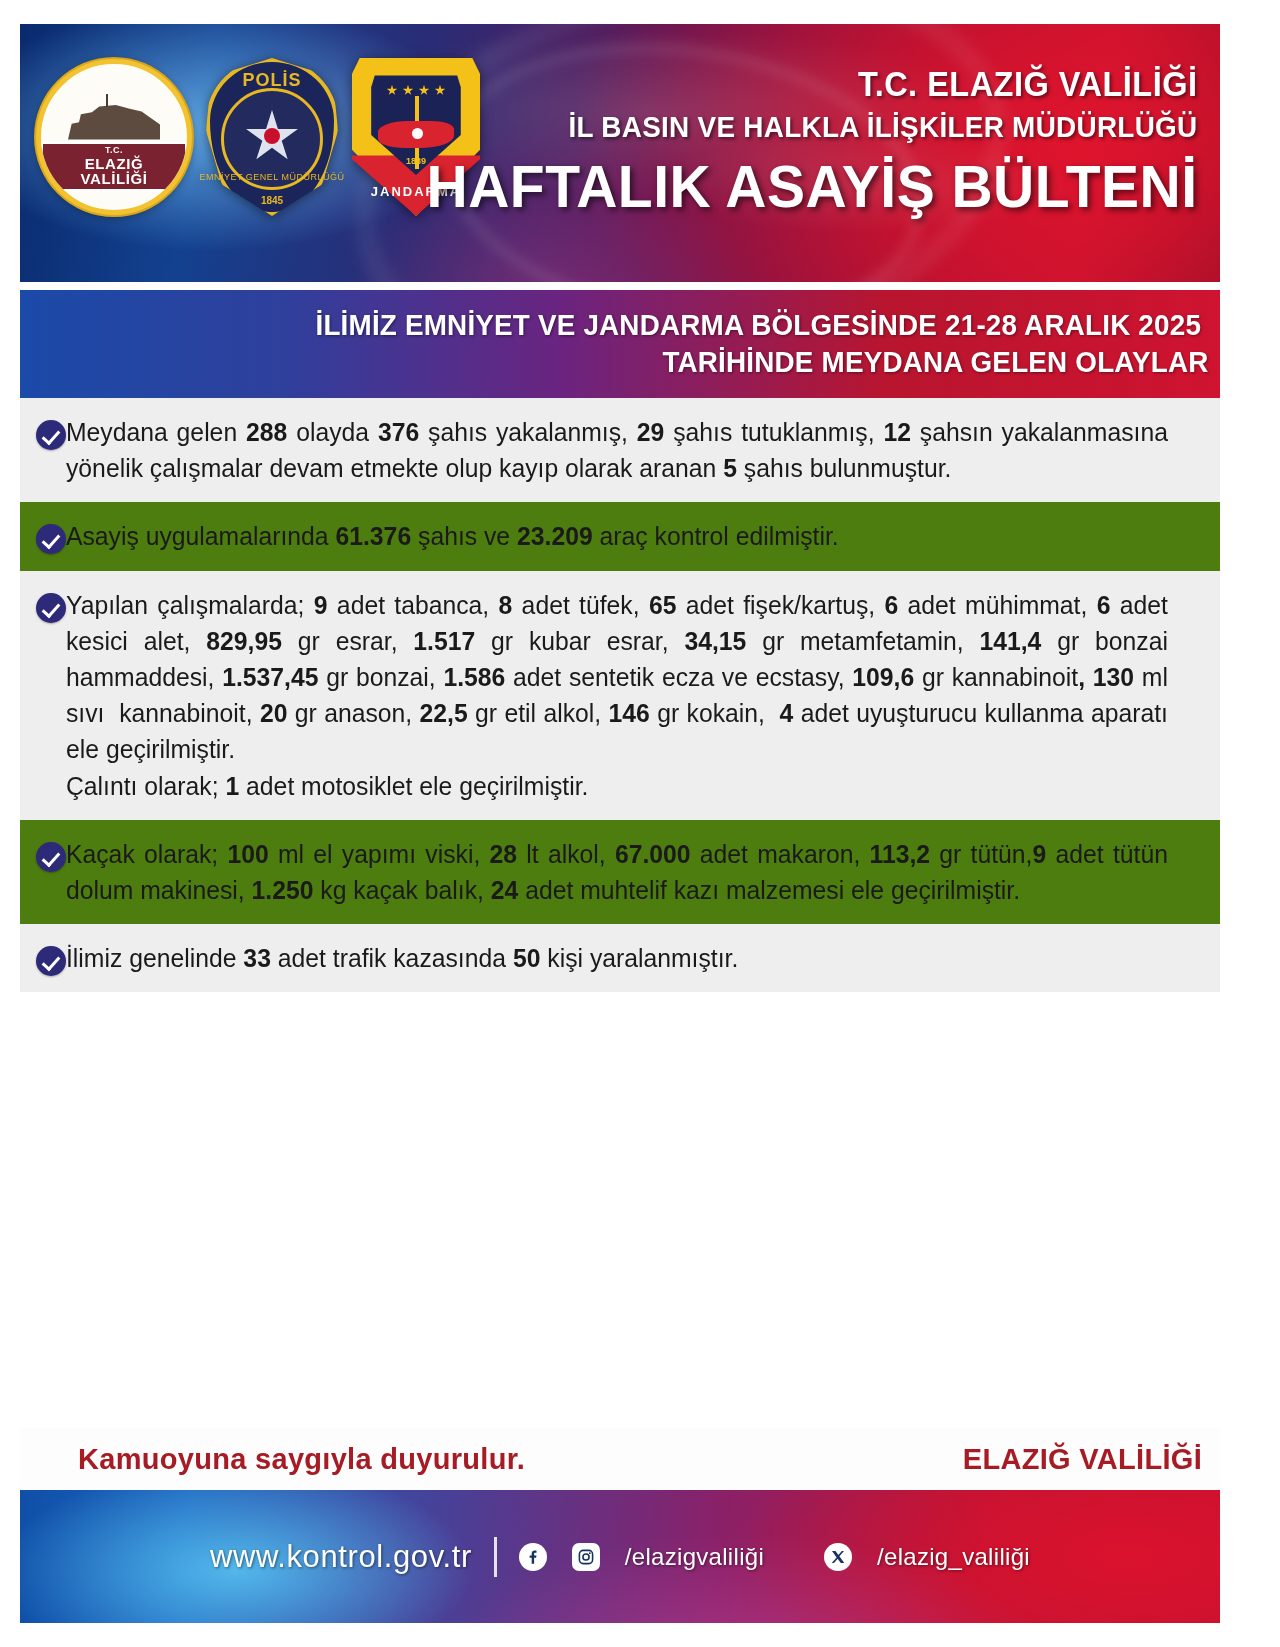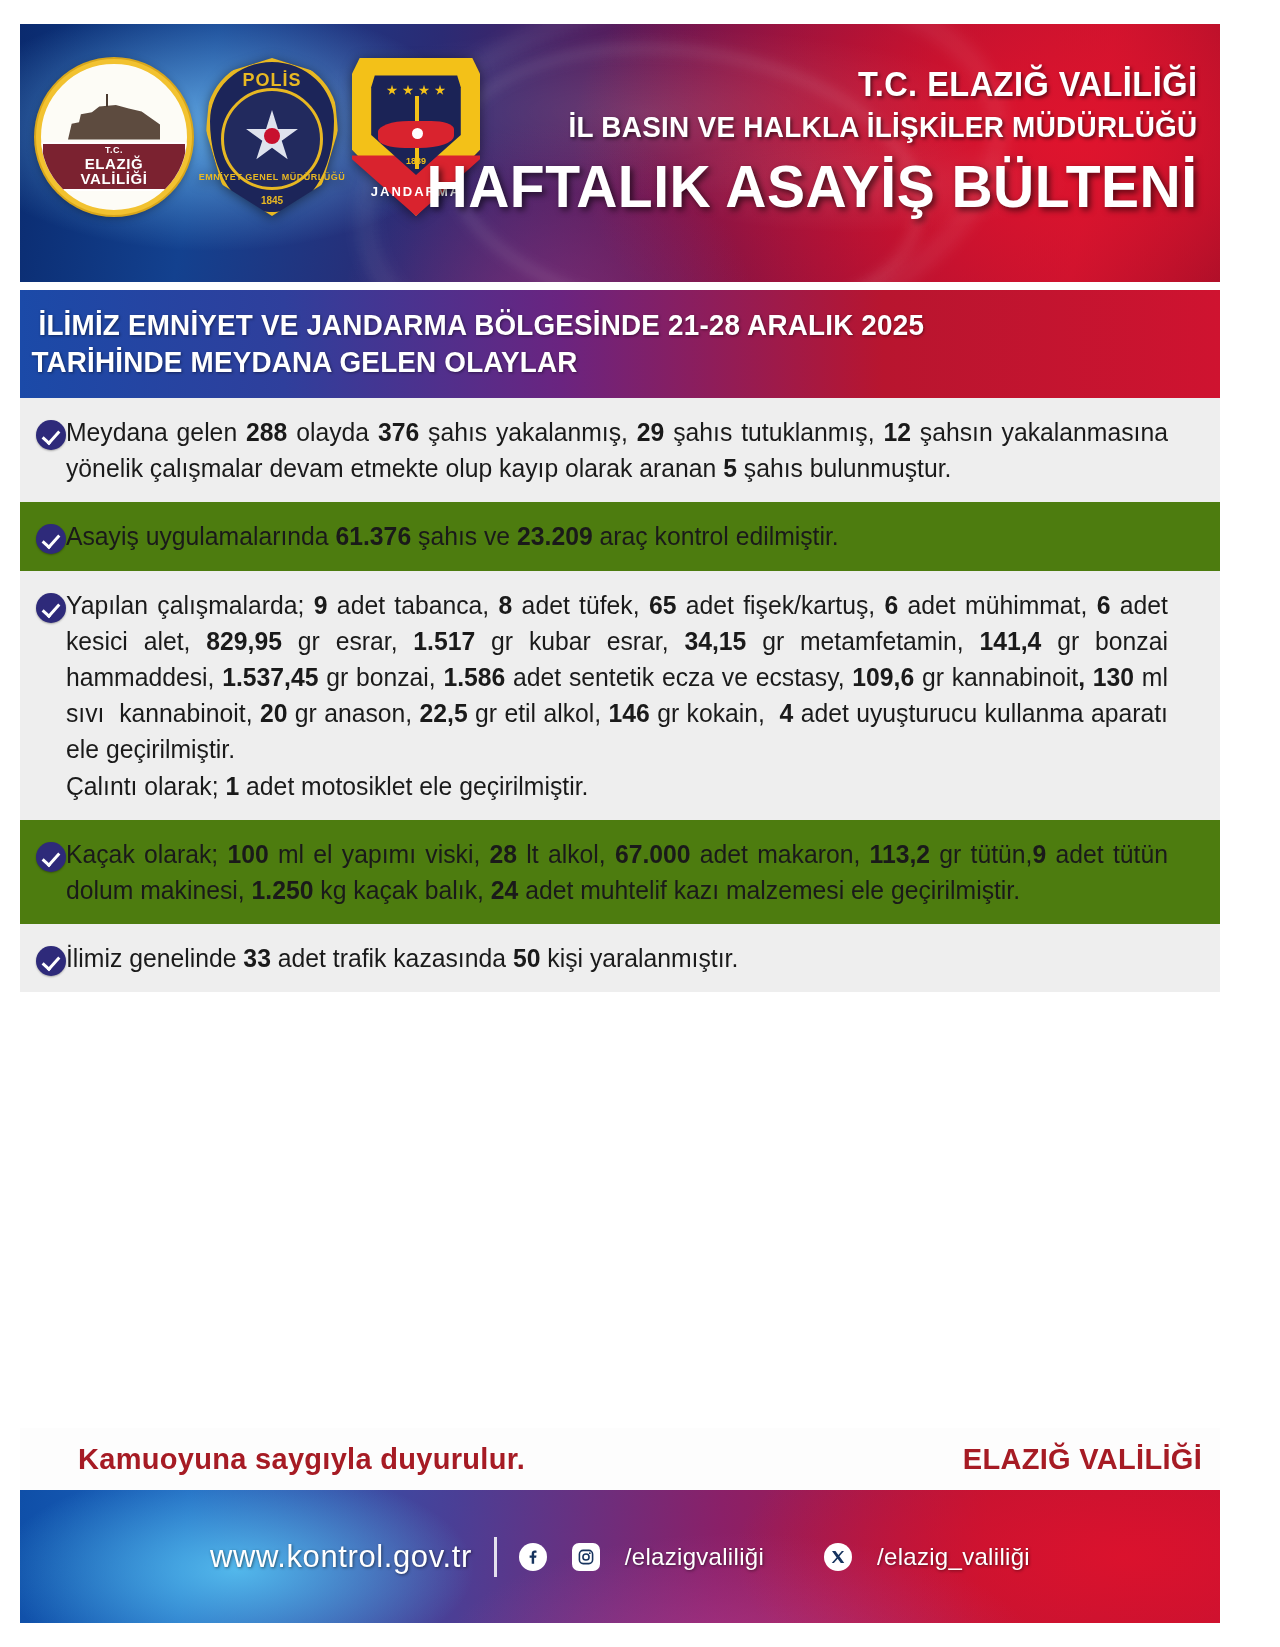--- a/index.html
+++ b/index.html
@@ -97,21 +97,21 @@
   .polis-top{
     position:absolute;left:50%;top:12px;transform:translateX(-50%);
     color:#e8b823;font-size:18px;font-weight:bold;letter-spacing:1px;
   }
   .polis-yr{
     position:absolute;left:50%;bottom:10px;transform:translateX(-50%);
     color:#e8b823;font-size:10px;font-weight:bold;
   }
   .polis-arc{
     position:absolute;left:50%;bottom:34px;transform:translateX(-50%);
-    color:#e8b823;font-size:9px;font-weight:bold;letter-spacing:.5px;white-space:nowrap;margin-top:35px;
+    color:#e8b823;font-size:9px;font-weight:normal;letter-spacing:.5px;white-space:nowrap;margin-top:35px;
   }
 
   .logo-jan{
     width:128px;height:158px;position:relative;
     filter:drop-shadow(0 2px 6px rgba(0,0,0,.5));
   }
   .jan-outer{
     position:absolute;inset:0;background:#f3c118;
     clip-path:polygon(6% 0%,94% 0%,100% 10%,100% 58%,50% 100%,0% 58%,0% 10%);
     border-radius:6px;
@@ -172,21 +172,21 @@
   .hdr-l3{
     color:#fff;font-size:60px;font-weight:bold;letter-spacing:.5px;margin-top:8px;
     text-shadow:3px 3px 7px rgba(0,0,0,.6);
     transform:scaleX(.95);transform-origin:right center;
   }
 
   
   .subbar{
     position:absolute;left:20px;top:290px;width:1200px;height:108px;
     background:linear-gradient(90deg,#1b4aa8 0%,#2f3f9c 22%,#6a2480 45%,#b8152f 72%,#cf1330 100%);
-    display:flex;flex-direction:column;align-items:flex-start;justify-content:center;
+    display:flex;flex-direction:column;align-items:flex-end;justify-content:center;
   }
   .subbar-line{
     color:#fff;font-size:29px;font-weight:bold;letter-spacing:.2px;line-height:1.28;
     text-shadow:1px 1px 3px rgba(0,0,0,.45);
     transform:scaleX(.96);
   }
 
   
   .content{position:absolute;left:20px;top:398px;width:1200px;}
   .row{padding:16px 18px 16px 16px;}

